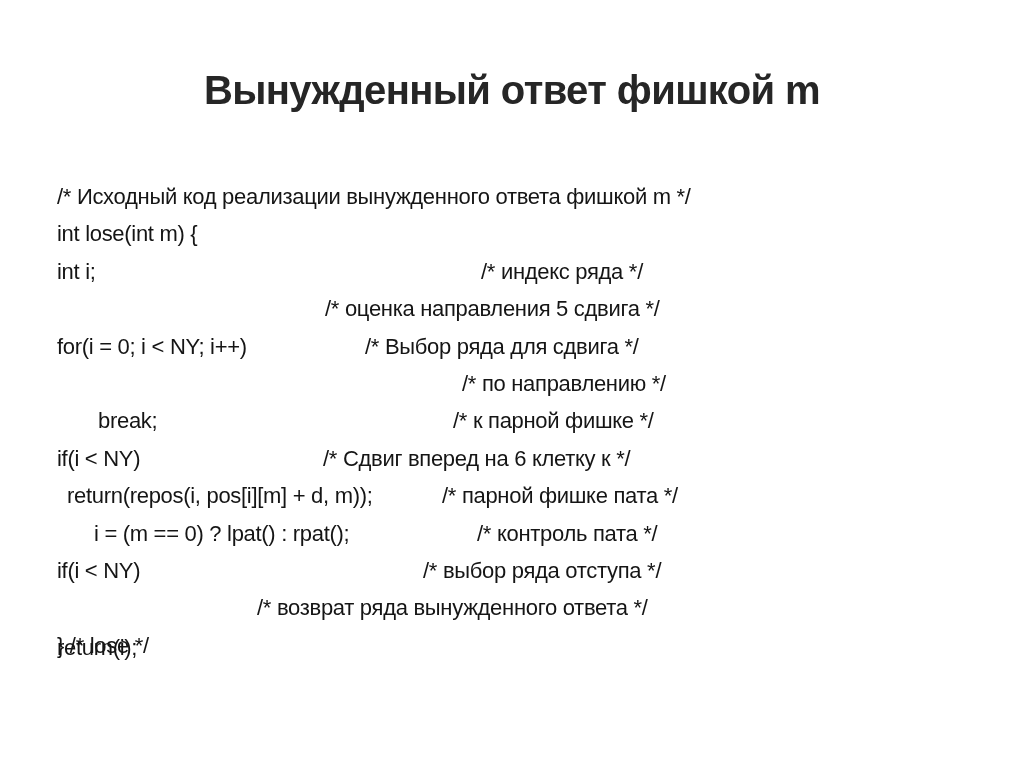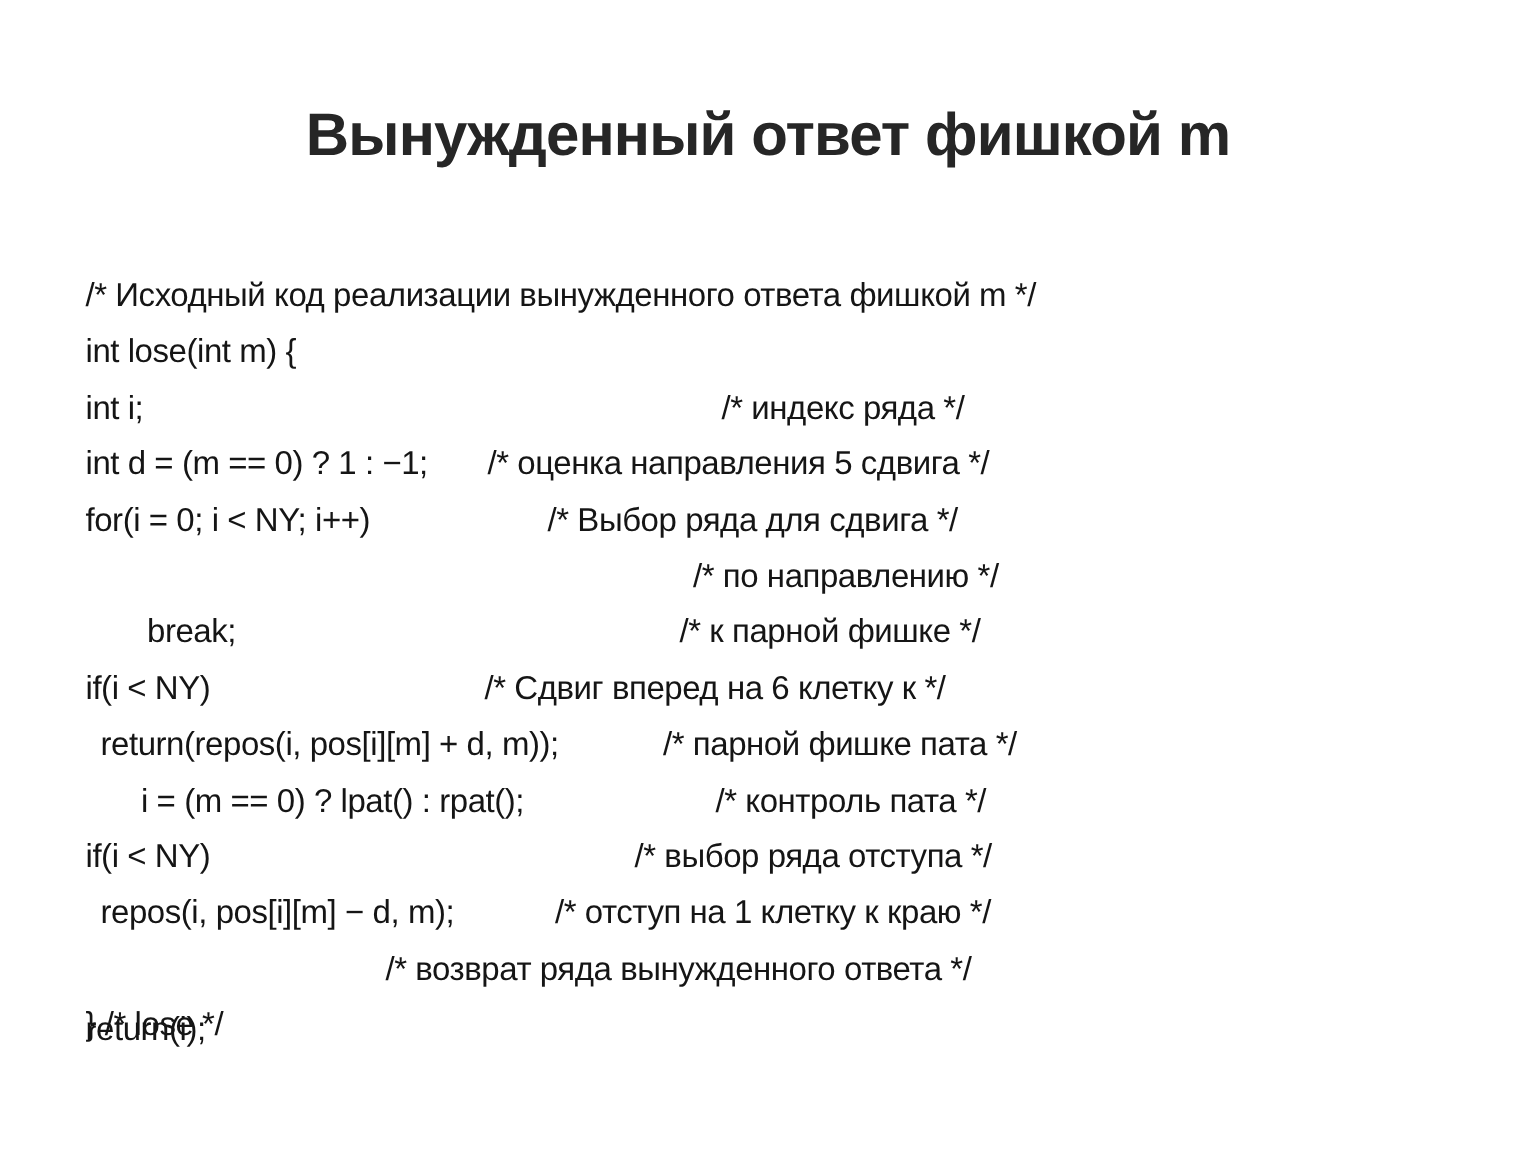--- a/index.html
+++ b/index.html
@@ -40,21 +40,20 @@
         <span class="seg comment" style="left: 57px;">/* Исходный код реализации вынужденного ответа фишкой m */</span>
       </div>
       <div class="code-line">
         <span class="seg code" style="left: 57px;">int lose(int m) {</span>
       </div>
       <div class="code-line">
         <span class="seg code" style="left: 57px;">int i;</span>
         <span class="seg comment" style="left: 481px;">/* индекс ряда */</span>
       </div>
       <div class="code-line">
-        <span class="seg code" style="left: 57px;">int d = (m == 0) ? 1 : −1;</span>
         <span class="seg comment" style="left: 325px;">/* оценка направления 5 сдвига */</span>
       </div>
       <div class="code-line">
         <span class="seg code" style="left: 57px;">for(i = 0; i &lt; NY; i++)</span>
         <span class="seg comment" style="left: 365px;">/* Выбор ряда для сдвига */</span>
       </div>
       <div class="code-line">
         <span class="seg comment" style="left: 462px;">/* по направлению */</span>
       </div>
       <div class="code-line">
@@ -71,24 +70,20 @@
       </div>
       <div class="code-line">
         <span class="seg code" style="left: 57px; margin-left: 37px;">i = (m == 0) ? lpat() : rpat();</span>
         <span class="seg comment" style="left: 477px;">/* контроль пата */</span>
       </div>
       <div class="code-line">
         <span class="seg code" style="left: 57px;">if(i &lt; NY)</span>
         <span class="seg comment" style="left: 423px;">/* выбор ряда отступа */</span>
       </div>
       <div class="code-line">
-        <span class="seg code" style="left: 67px;">repos(i, pos[i][m] − d, m);</span>
-        <span class="seg comment" style="left: 370px;">/* отступ на 1 клетку к краю */</span>
-      </div>
-      <div class="code-line">
         <span class="seg code" style="left: 57px; margin-top: 40px;">return(i);</span>
         <span class="seg comment" style="left: 257px;">/* возврат ряда вынужденного ответа */</span>
       </div>
       <div class="code-line">
         <span class="seg code" style="left: 57px;">} /* lose */</span>
       </div>
     </div>
 </div>
 
 </body></html>

